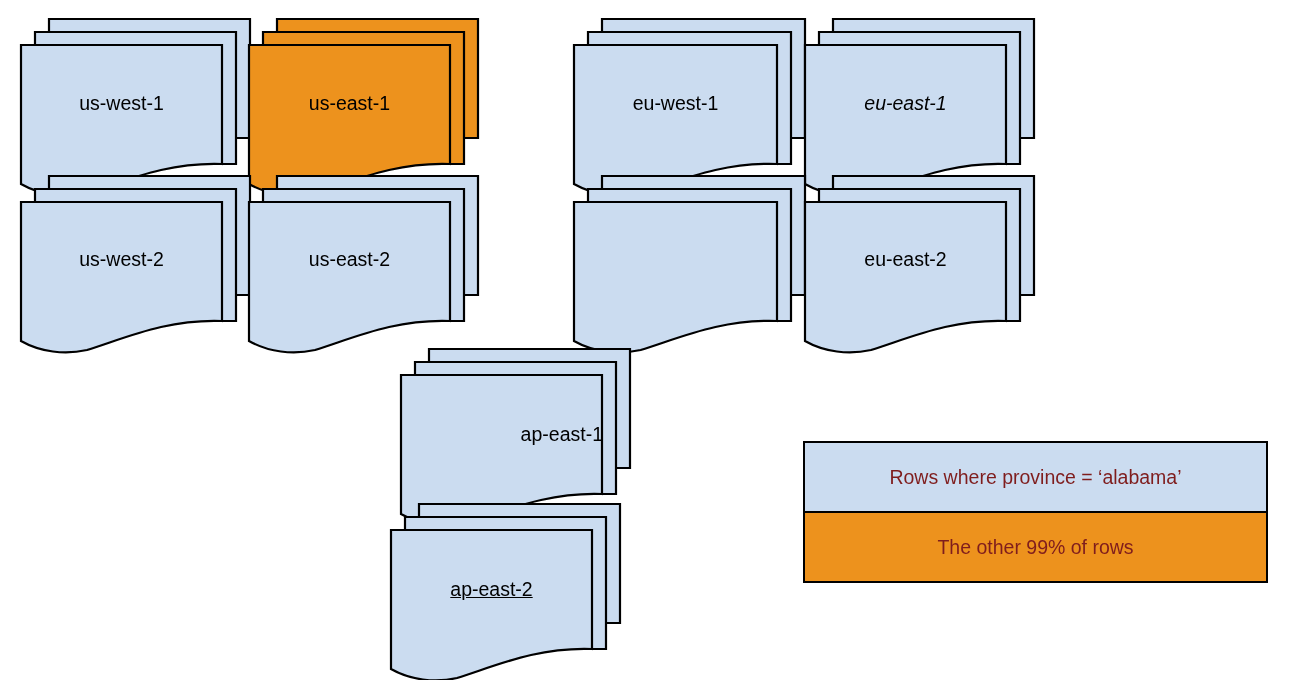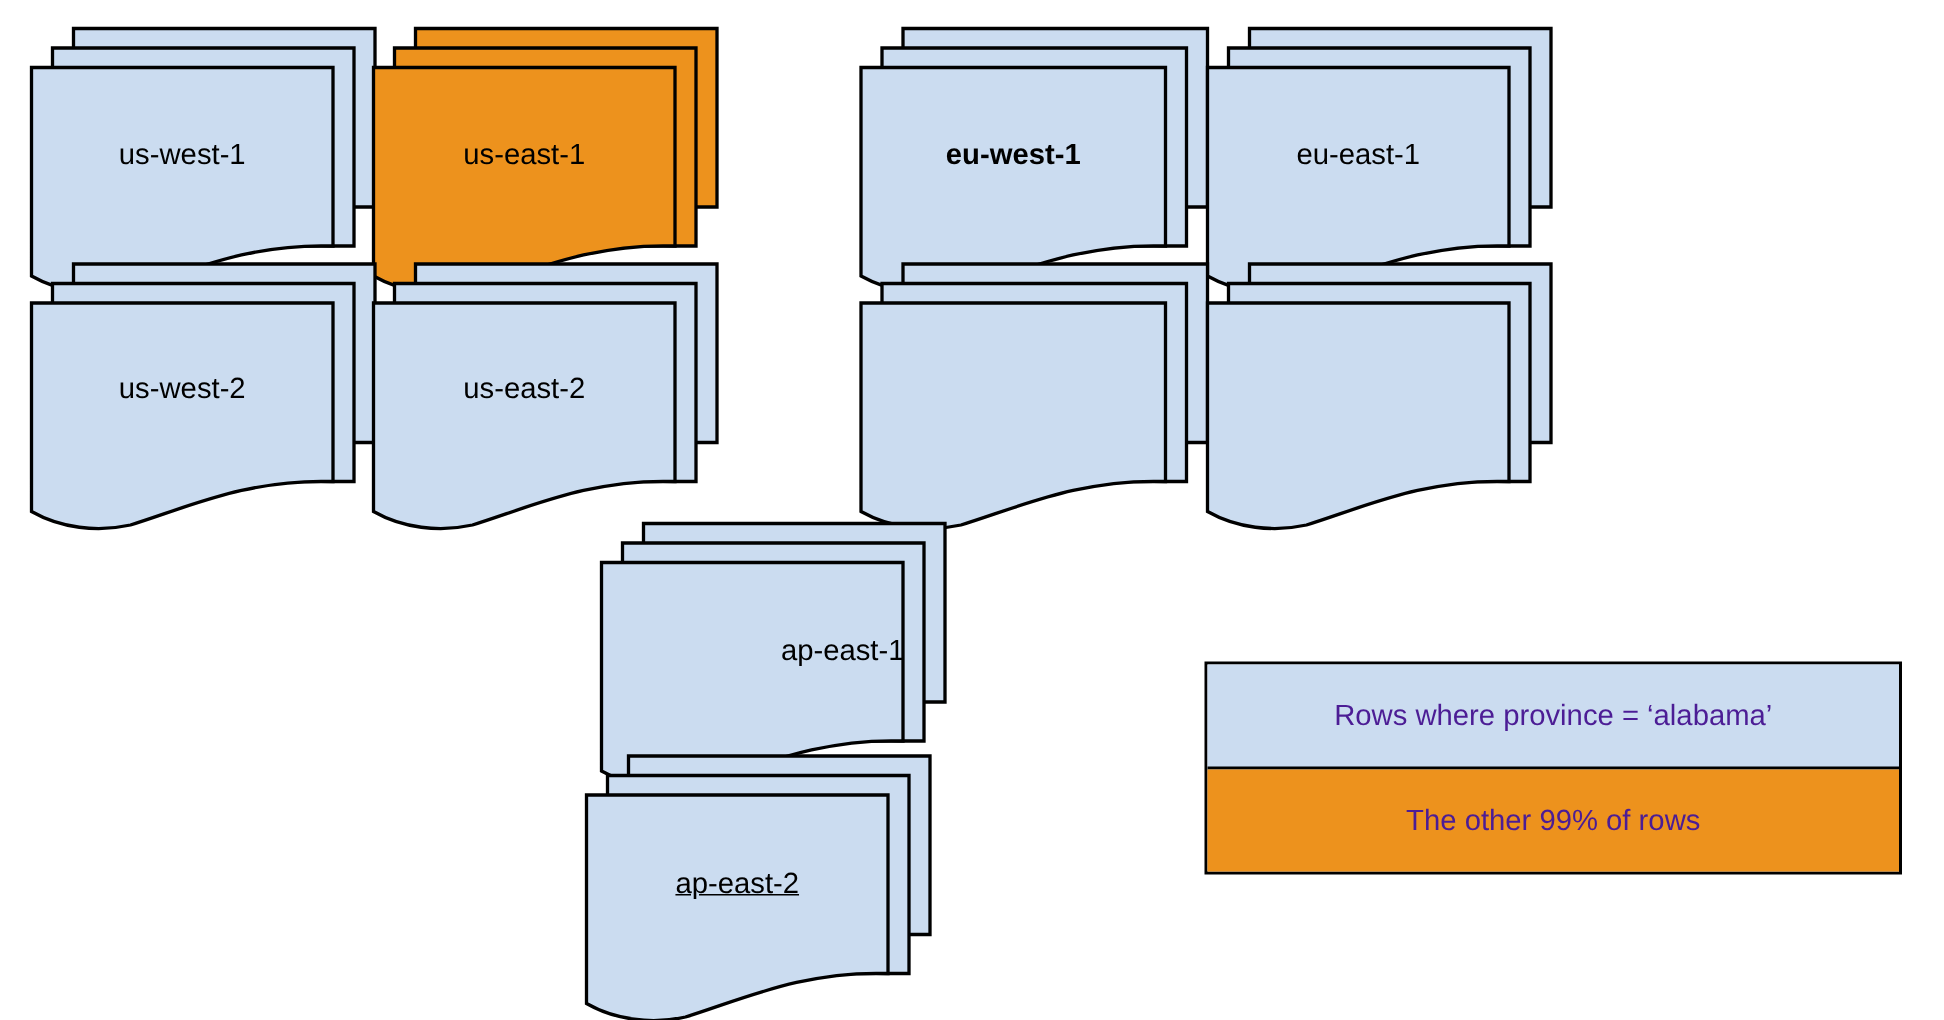--- a/index.html
+++ b/index.html
@@ -54,21 +54,21 @@
     border: 2.2px solid #000000;
     display: flex;
     flex-direction: column;
   }
   .legend-row {
     flex: 1 1 0;
     display: flex;
     align-items: center;
     justify-content: center;
     font-size: 19.5px;
-    color: #4c1d95;
+    color: #7f1d1d;
     box-sizing: border-box;
   }
   .legend-row.blue {
     background: #cbdcf0;
     border-bottom: 2.2px solid #000000;
   }
   .legend-row.orange {
     background: #ed921d;
   }
 </style>
@@ -92,29 +92,29 @@
       </svg>
     </div>
     <div class="doc-label" style="left: 248px; top: 94px; width: 203px;">us-east-1</div>
     <div class="doc-group" style="left: 573px; top: 18px;">
       <svg width="235" height="180">
         <path d="M 1 1 L 204 1 L 204 120 L 1 120 Z" transform="translate(28,0)" fill="#cbdcf0" stroke="#000000" stroke-width="2.2" stroke-linejoin="miter"></path>
         <path d="M 1 1 L 204 1 L 204 133 L 1 133 Z" transform="translate(14,13)" fill="#cbdcf0" stroke="#000000" stroke-width="2.2" stroke-linejoin="miter"></path>
         <path d="M 1 1 L 204 1 L 204 120 C 147.6 118 106.60000000000001 137 67.65 149 C 45.1 154 20.5 151 1 140 Z" transform="translate(0,26)" fill="#cbdcf0" stroke="#000000" stroke-width="2.2" stroke-linejoin="miter"></path>
       </svg>
     </div>
-    <div class="doc-label" style="left: 573px; top: 94px; width: 205px; font-weight: bold;">eu-west-1</div>
+    <div class="doc-label" style="left: 573px; top: 94px; width: 205px;">eu-west-1</div>
     <div class="doc-group" style="left: 804px; top: 18px;">
       <svg width="233" height="180">
         <path d="M 1 1 L 202 1 L 202 120 L 1 120 Z" transform="translate(28,0)" fill="#cbdcf0" stroke="#000000" stroke-width="2.2" stroke-linejoin="miter"></path>
         <path d="M 1 1 L 202 1 L 202 133 L 1 133 Z" transform="translate(14,13)" fill="#cbdcf0" stroke="#000000" stroke-width="2.2" stroke-linejoin="miter"></path>
         <path d="M 1 1 L 202 1 L 202 120 C 146.16 118 105.56 137 66.99000000000001 149 C 44.660000000000004 154 20.3 151 1 140 Z" transform="translate(0,26)" fill="#cbdcf0" stroke="#000000" stroke-width="2.2" stroke-linejoin="miter"></path>
       </svg>
     </div>
-    <div class="doc-label" style="left: 804px; top: 94px; width: 203px;">eu-east-1</div>
+    <div class="doc-label" style="left: 804px; top: 94px; width: 203px; font-style: italic;">eu-east-1</div>
     <div class="doc-group" style="left: 20px; top: 175px;">
       <svg width="233" height="180">
         <path d="M 1 1 L 202 1 L 202 120 L 1 120 Z" transform="translate(28,0)" fill="#cbdcf0" stroke="#000000" stroke-width="2.2" stroke-linejoin="miter"></path>
         <path d="M 1 1 L 202 1 L 202 133 L 1 133 Z" transform="translate(14,13)" fill="#cbdcf0" stroke="#000000" stroke-width="2.2" stroke-linejoin="miter"></path>
         <path d="M 1 1 L 202 1 L 202 120 C 146.16 118 105.56 137 66.99000000000001 149 C 44.660000000000004 154 20.3 151 1 140 Z" transform="translate(0,26)" fill="#cbdcf0" stroke="#000000" stroke-width="2.2" stroke-linejoin="miter"></path>
       </svg>
     </div>
     <div class="doc-label" style="left: 20px; top: 250px; width: 203px;">us-west-2</div>
     <div class="doc-group" style="left: 248px; top: 175px;">
       <svg width="233" height="180">
@@ -131,20 +131,21 @@
         <path d="M 1 1 L 204 1 L 204 120 C 147.6 118 106.60000000000001 137 67.65 149 C 45.1 154 20.5 151 1 140 Z" transform="translate(0,26)" fill="#cbdcf0" stroke="#000000" stroke-width="2.2" stroke-linejoin="miter"></path>
       </svg>
     </div>
     <div class="doc-group" style="left: 804px; top: 175px;">
       <svg width="233" height="180">
         <path d="M 1 1 L 202 1 L 202 120 L 1 120 Z" transform="translate(28,0)" fill="#cbdcf0" stroke="#000000" stroke-width="2.2" stroke-linejoin="miter"></path>
         <path d="M 1 1 L 202 1 L 202 133 L 1 133 Z" transform="translate(14,13)" fill="#cbdcf0" stroke="#000000" stroke-width="2.2" stroke-linejoin="miter"></path>
         <path d="M 1 1 L 202 1 L 202 120 C 146.16 118 105.56 137 66.99000000000001 149 C 44.660000000000004 154 20.3 151 1 140 Z" transform="translate(0,26)" fill="#cbdcf0" stroke="#000000" stroke-width="2.2" stroke-linejoin="miter"></path>
       </svg>
     </div>
+    <div class="doc-label" style="left: 804px; top: 250px; width: 203px;">eu-east-2</div>
     <div class="doc-group" style="left: 400px; top: 348px;">
       <svg width="233" height="180">
         <path d="M 1 1 L 202 1 L 202 120 L 1 120 Z" transform="translate(28,0)" fill="#cbdcf0" stroke="#000000" stroke-width="2.2" stroke-linejoin="miter"></path>
         <path d="M 1 1 L 202 1 L 202 133 L 1 133 Z" transform="translate(14,13)" fill="#cbdcf0" stroke="#000000" stroke-width="2.2" stroke-linejoin="miter"></path>
         <path d="M 1 1 L 202 1 L 202 120 C 146.16 118 105.56 137 66.99000000000001 149 C 44.660000000000004 154 20.3 151 1 140 Z" transform="translate(0,26)" fill="#cbdcf0" stroke="#000000" stroke-width="2.2" stroke-linejoin="miter"></path>
       </svg>
     </div>
     <div class="doc-label" style="left: 400px; top: 425px; width: 203px; text-align: right;">ap-east-1</div>
     <div class="doc-group" style="left: 390px; top: 503px;">
       <svg width="233" height="180">

